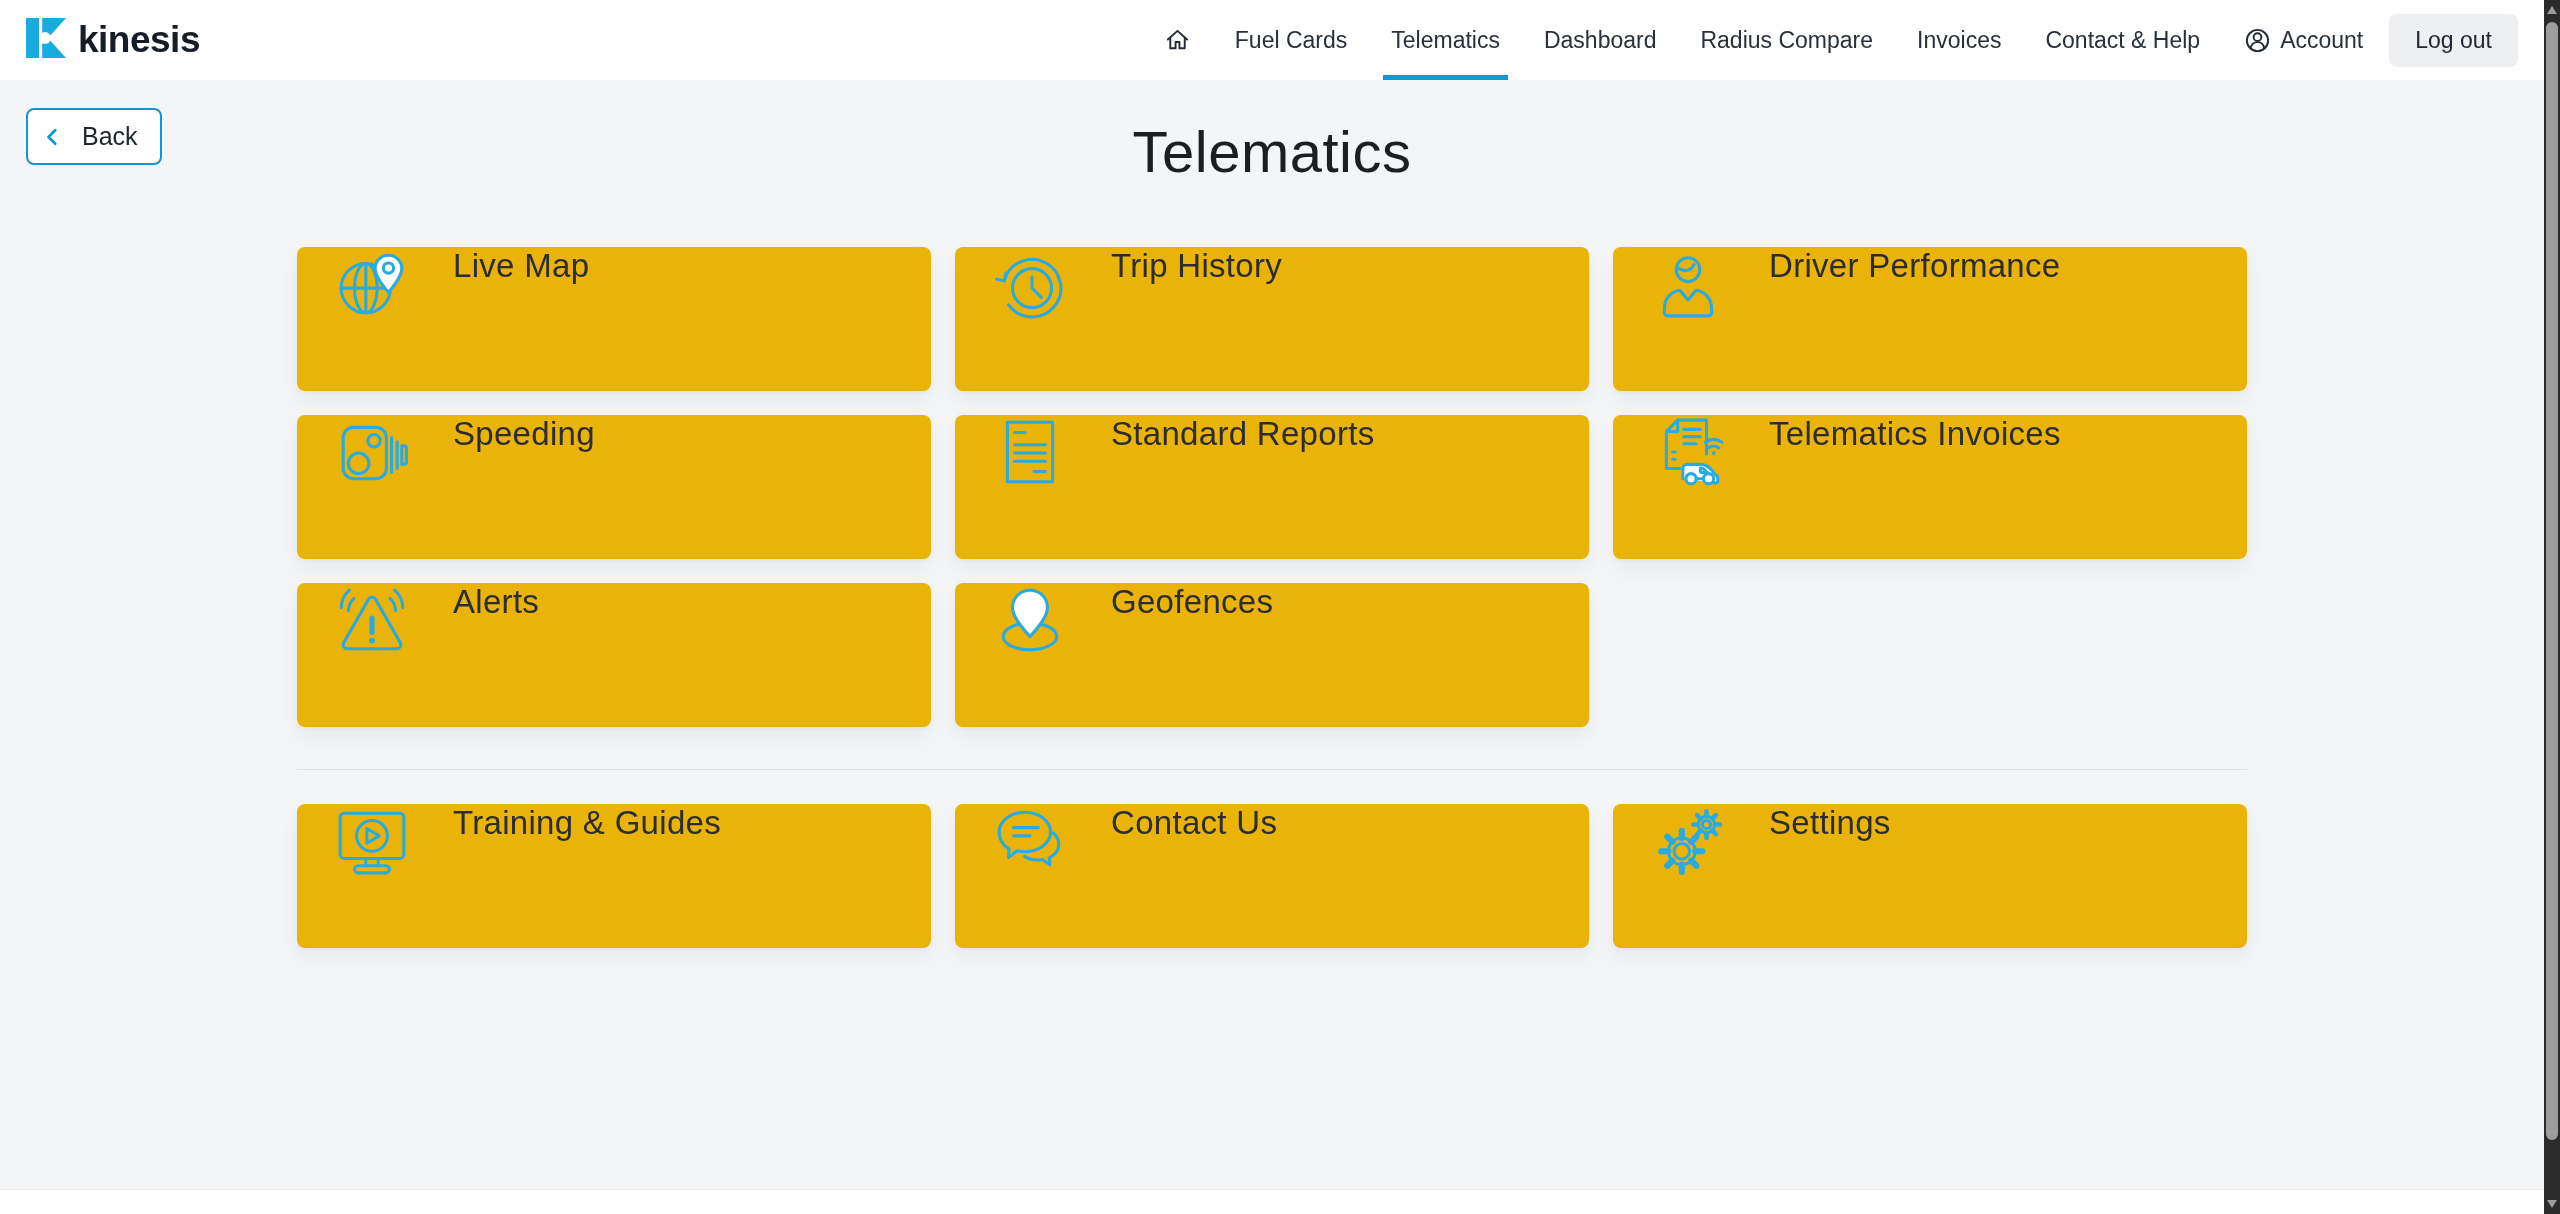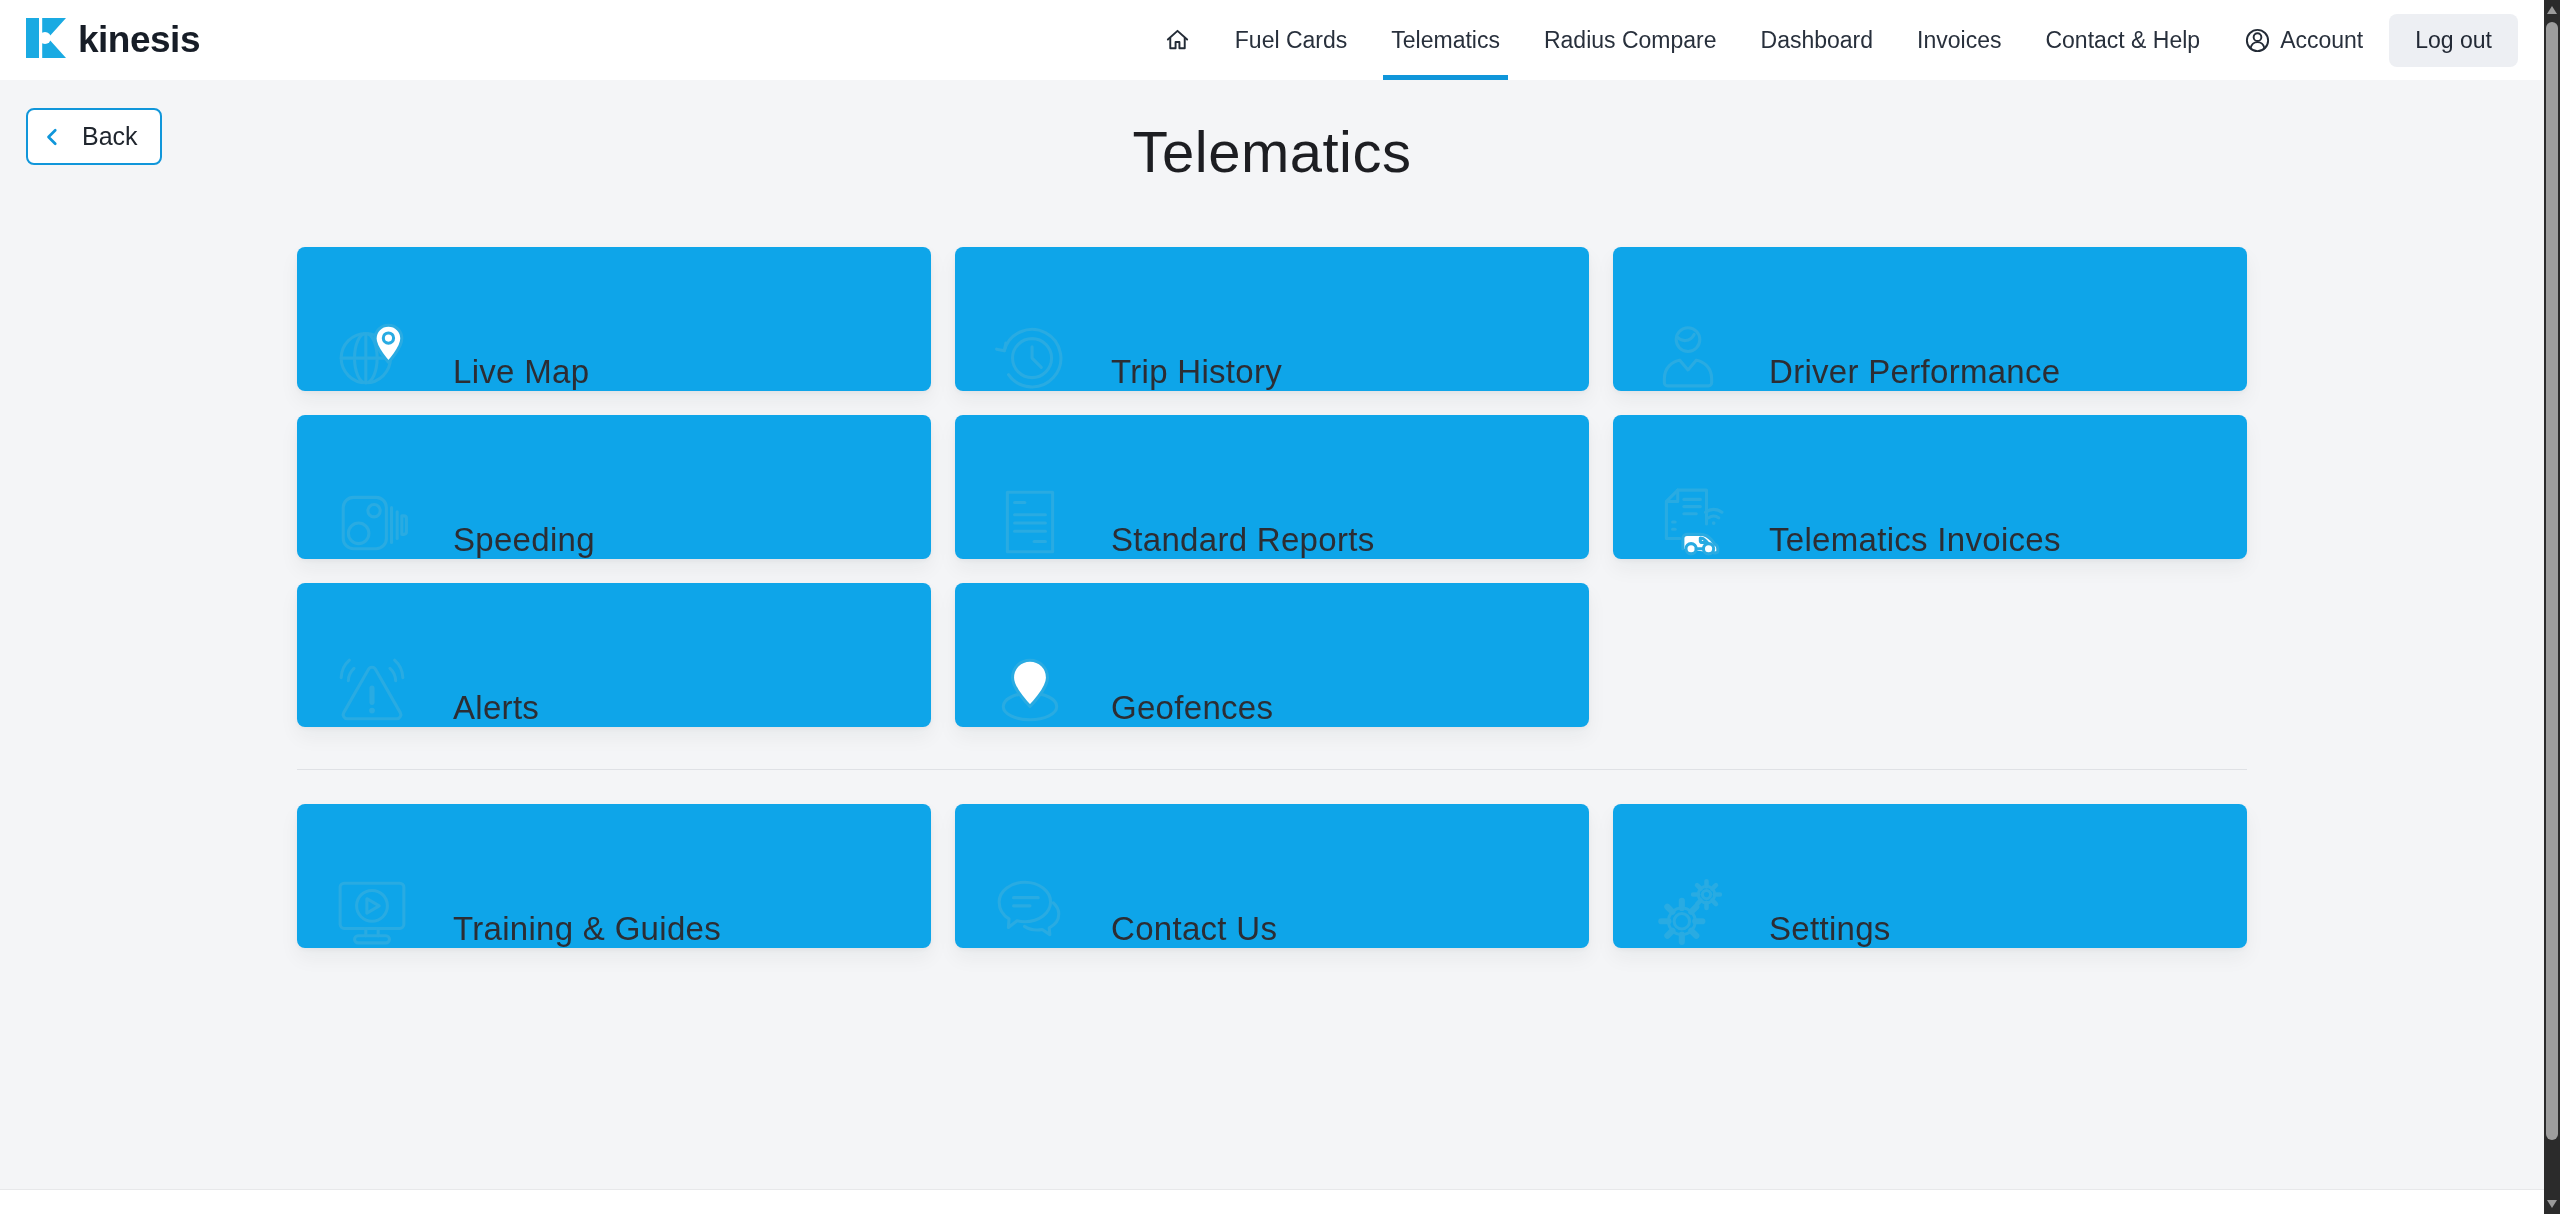--- a/index.html
+++ b/index.html
@@ -38,21 +38,21 @@
   .back-btn { position:absolute; left:26px; top:28px; display:flex; align-items:center; gap:20px;
               padding:12px 22px 12px 16px; background:#fff; border:2px solid var(--accent);
               border-radius:8px; font-size:25px; color:#20262e; cursor:pointer;
               font-family:"Liberation Sans", sans-serif; }
 
   .page-title { padding-top:38px; text-align:center; font-size:58px; font-weight:300;
               color:#1d1e22; letter-spacing:0.5px; }
 
   .cards-wrap { width:1950px; margin:62px auto 0 auto; }
   .grid { display:grid; grid-template-columns:repeat(3, 1fr); gap:24px; }
-  .card { height:144px; background:#0ea5e9; border-radius:8px; display:flex; align-items:flex-end;
+  .card { height:144px; background:#eab308; border-radius:8px; display:flex; align-items:flex-start;
           padding-left:38px; box-shadow:0 10px 20px rgba(25,32,45,0.05), 0 2px 4px rgba(25,32,45,0.04);
           cursor:pointer; }
   .card-icon { width:74px; height:74px; flex:0 0 74px; display:flex; align-items:center; justify-content:center; }
   .card-icon svg { width:74px; height:74px; }
   .card-label { margin-left:44px; font-size:33px; color:#2c2d33; letter-spacing:0.3px; }
 
   .divider { border:none; border-top:1px solid #dfe1e5; margin:42px 0 34px 0; }
 </style>
 </head>
 <body>
@@ -83,24 +83,24 @@
               </svg>
             </span>
           </div>
           <div class="nav-item">
             <span>Fuel Cards</span>
           </div>
           <div class="nav-item active">
             <span>Telematics</span>
           </div>
           <div class="nav-item">
+            <span>Dashboard</span>
+          </div>
+          <div class="nav-item">
             <span>Radius Compare</span>
-          </div>
-          <div class="nav-item">
-            <span>Dashboard</span>
           </div>
           <div class="nav-item">
             <span>Invoices</span>
           </div>
           <div class="nav-item">
             <span>Contact &amp; Help</span>
           </div>
           <div class="nav-item">
             <span style="display: flex;">
               <svg width="27" height="27" viewBox="0 0 28 28">

